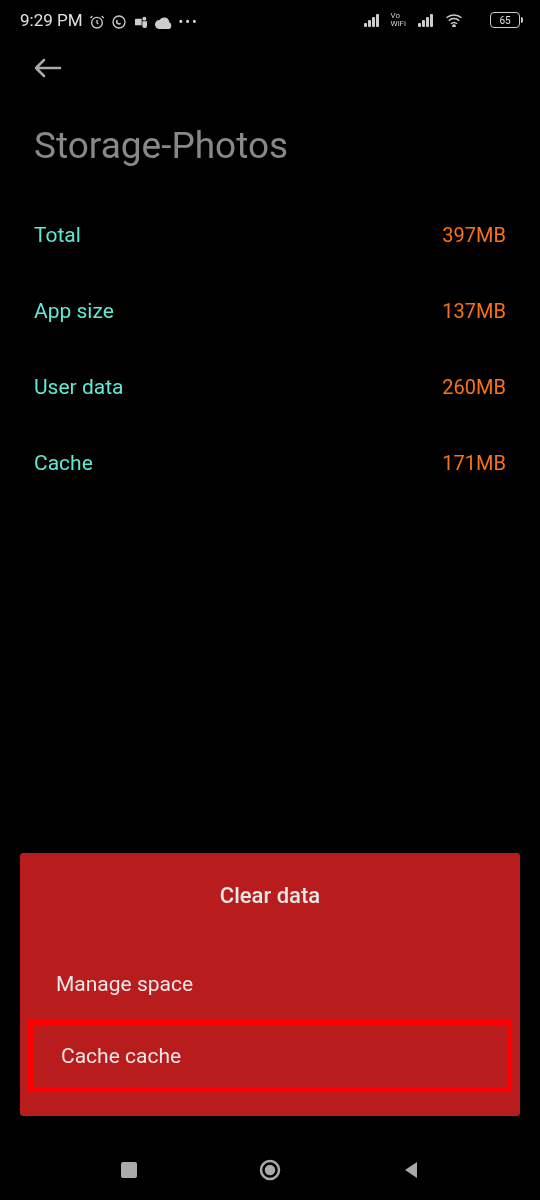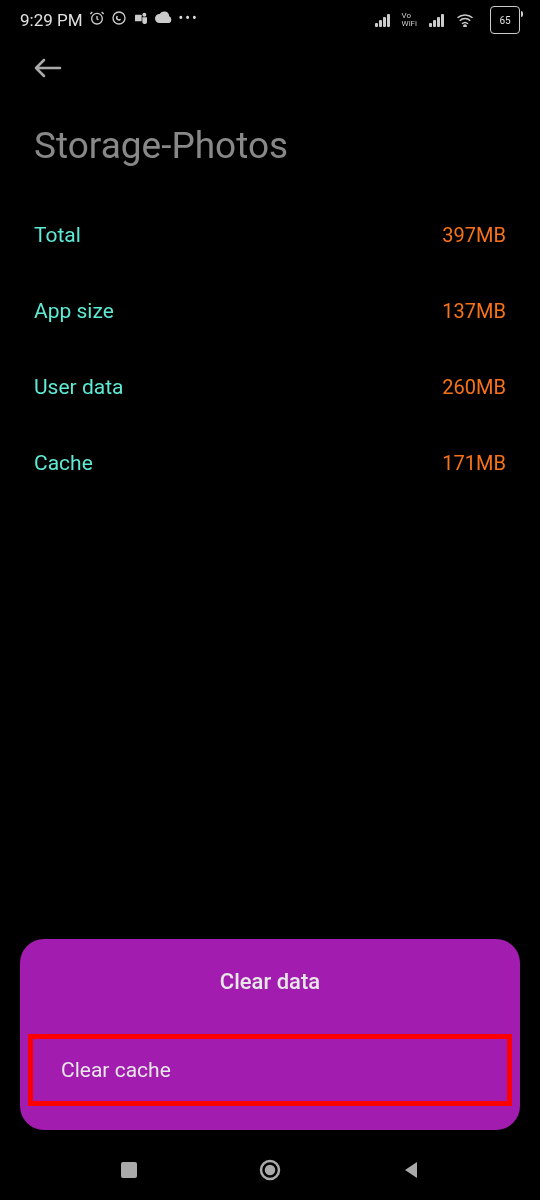--- a/index.html
+++ b/index.html
@@ -20,43 +20,43 @@
       display: flex;
       justify-content: space-between;
       align-items: center;
       padding: 8px 20px;
       height: 40px;
       font-size: 17px;
       color: #e0e0e0;
     }
     .status-left {
       display: flex;
-      align-items: flex-start;
+      align-items: flex-end;
       gap: 6px;
     }
     .status-right {
       display: flex;
       align-items: center;
       gap: 12px;
     }
     .status-icon {
       display: inline-flex;
       align-items: center;
     }
     .battery {
       border: 1.5px solid #ccc;
       border-radius: 4px;
       width: 30px;
-      height: 28px;
+      height: 16px;
       display: flex;
       align-items: center;
       justify-content: center;
       font-size: 10px;
       position: relative;
-      margin-left: 4px;
+      margin-left: 15px;
     }
     .battery::after {
       content: '';
       position: absolute;
       right: -4px;
       top: 4px;
       width: 2px;
       height: 6px;
       background: #ccc;
       border-radius: 0 2px 2px 0;
@@ -106,25 +106,25 @@
     .storage-label {
       font-size: 21px;
       color: #5eead4;
     }
     .storage-value {
       font-size: 20px;
       color: #f97316;
     }
     .dialog-backdrop {
       position: absolute;
-      bottom: 70px;
+      bottom: 84px;
       left: 20px;
       right: 20px;
-      background: #a21caf;
-      border-radius: 24px;
+      background: #b91c1c;
+      border-radius: 3px;
       padding: 30px 0 24px 0;
     }
     .dialog-title {
       text-align: center;
       font-size: 22px;
       font-weight: 500;
       color: #e8e8e8;
       margin-bottom: 40px;
     }
     .dialog-option {
@@ -248,21 +248,22 @@
     <span class="storage-value">260MB</span>
   </div>
   <div class="storage-row">
     <span class="storage-label">Cache</span>
     <span class="storage-value">171MB</span>
   </div>
 </div>
 
 <div class="dialog-backdrop">
   <div class="dialog-title">Clear data</div>
-  <div class="dialog-option highlighted">Clear cache</div>
+  <div class="dialog-option">Manage space</div>
+  <div class="dialog-option highlighted">Cache cache</div>
 </div>
 
 <div class="nav-bar">
   <div class="nav-item">
     <svg width="20" height="20" viewBox="0 0 20 20">
         <rect x="2" y="2" width="16" height="16" rx="2" fill="#aaa"></rect>
       </svg>
   </div>
   <div class="nav-item">
     <svg width="24" height="24" viewBox="0 0 24 24" fill="none" stroke="#aaa" stroke-width="2.5">

